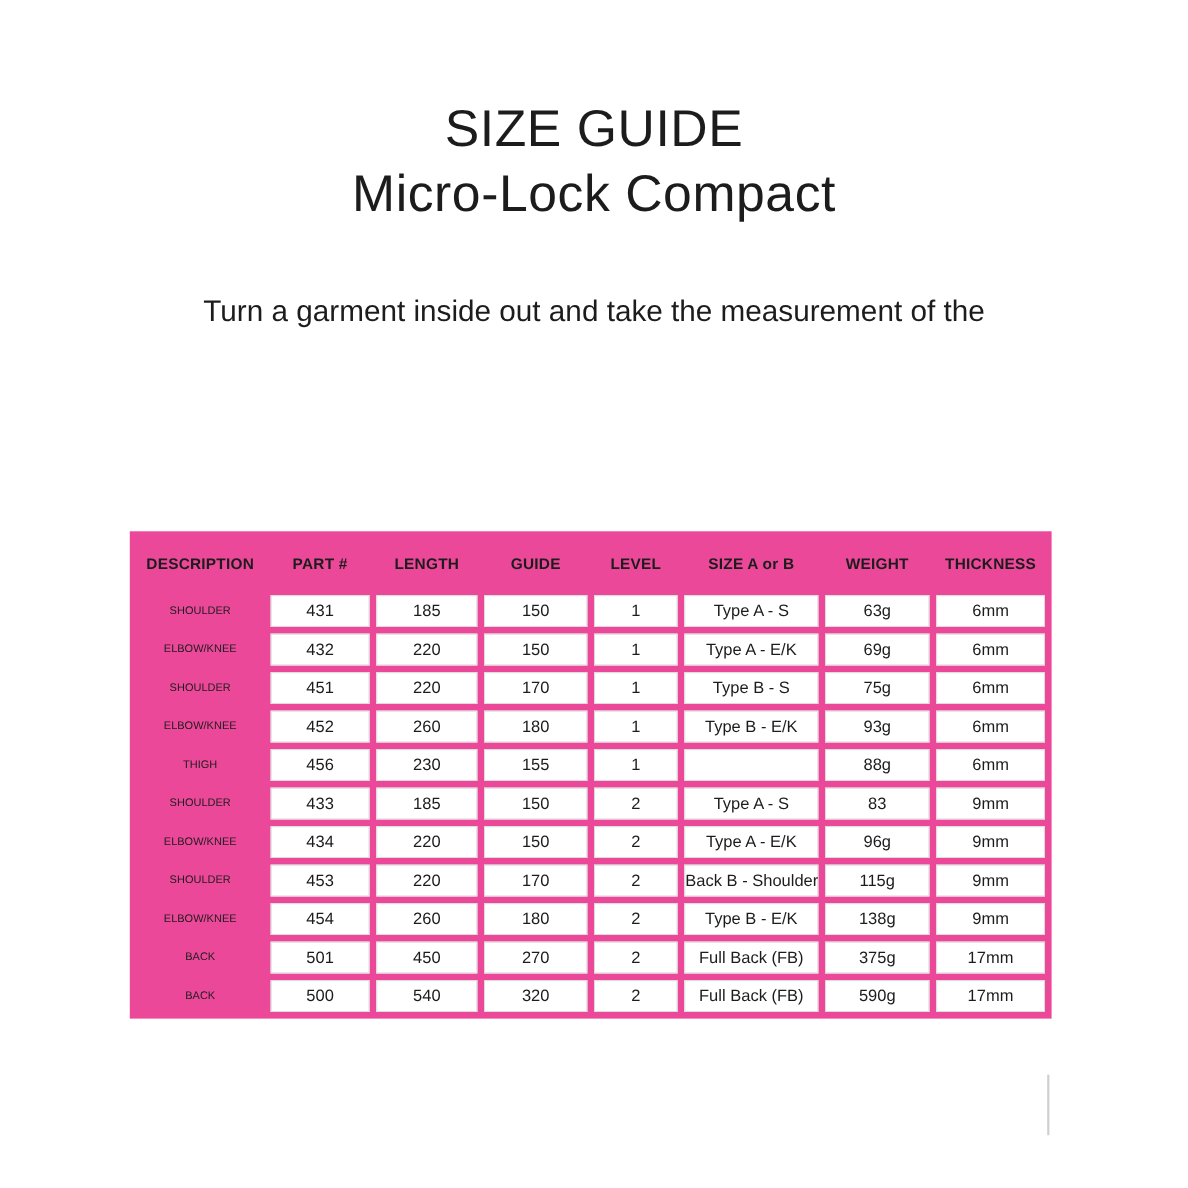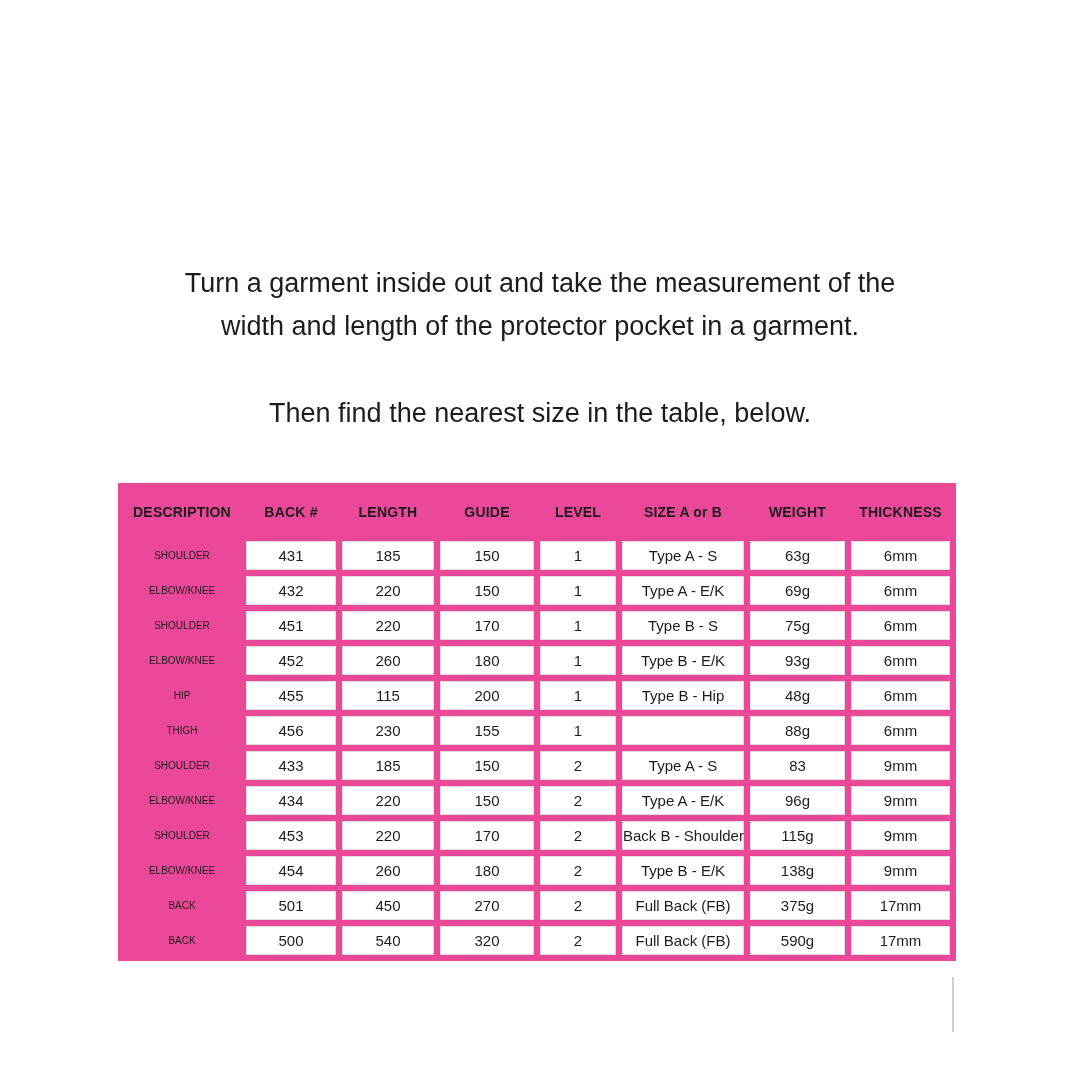--- a/index.html
+++ b/index.html
@@ -90,45 +90,45 @@
     width: 2px;
     height: 55px;
     background: #cfcfcf;
   }
 </style>
 </head>
 <body>
 
 <div id="canvas">
 
+  <div class="title-block">
+    <div>SIZE GUIDE</div>
+    <div>Micro-Lock Compact</div>
+  </div>
 
   <div id="para1" class="para">
     <div>Turn a garment inside out and take the measurement of the</div>
-    <div>width and length of the protector pocket in a garment.</div>
   </div>
 
-  <div id="para2" class="para">
-    <div>Then find the nearest size in the table, below.</div>
-  </div>
 
   <table id="size-table">
     <colgroup>
       <col style="width:116px">
       <col style="width:90px">
       <col style="width:92px">
       <col style="width:94px">
       <col style="width:76px">
       <col style="width:122px">
       <col style="width:95px">
       <col style="width:99px">
     </colgroup>
     <thead>
       <tr>
           <th class="hdr">DESCRIPTION</th>
-          <th class="hdr">BACK #</th>
+          <th class="hdr">PART #</th>
           <th class="hdr">LENGTH</th>
           <th class="hdr">GUIDE</th>
           <th class="hdr">LEVEL</th>
           <th class="hdr">SIZE A or B</th>
           <th class="hdr">WEIGHT</th>
           <th class="hdr">THICKNESS</th>
         </tr>
     </thead>
     <tbody>
         <tr>
@@ -165,30 +165,20 @@
           <td class="desc">ELBOW/KNEE</td>
           <td class="cell">452</td>
           <td class="cell">260</td>
           <td class="cell">180</td>
           <td class="cell">1</td>
           <td class="cell">Type B - E/K</td>
           <td class="cell">93g</td>
           <td class="cell">6mm</td>
         </tr>
         <tr>
-          <td class="desc">HIP</td>
-          <td class="cell">455</td>
-          <td class="cell">115</td>
-          <td class="cell">200</td>
-          <td class="cell">1</td>
-          <td class="cell">Type B - Hip</td>
-          <td class="cell">48g</td>
-          <td class="cell">6mm</td>
-        </tr>
-        <tr>
           <td class="desc">THIGH</td>
           <td class="cell">456</td>
           <td class="cell">230</td>
           <td class="cell">155</td>
           <td class="cell">1</td>
           <td class="cell"></td>
           <td class="cell">88g</td>
           <td class="cell">6mm</td>
         </tr>
         <tr>

